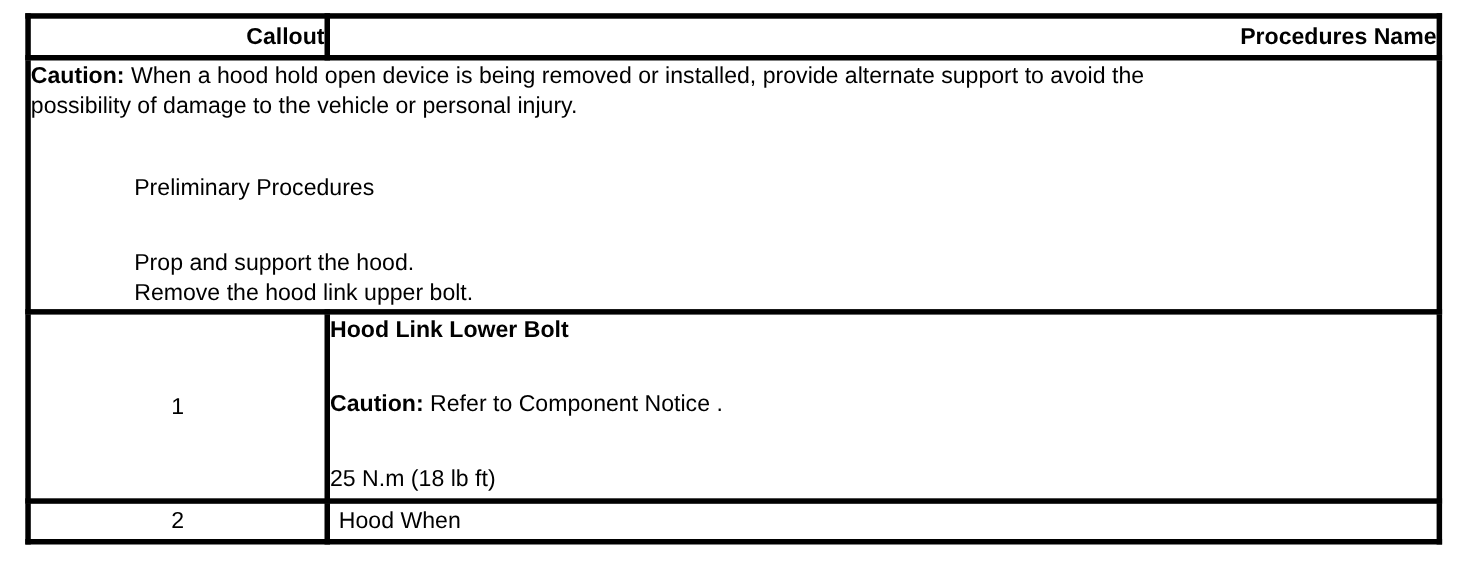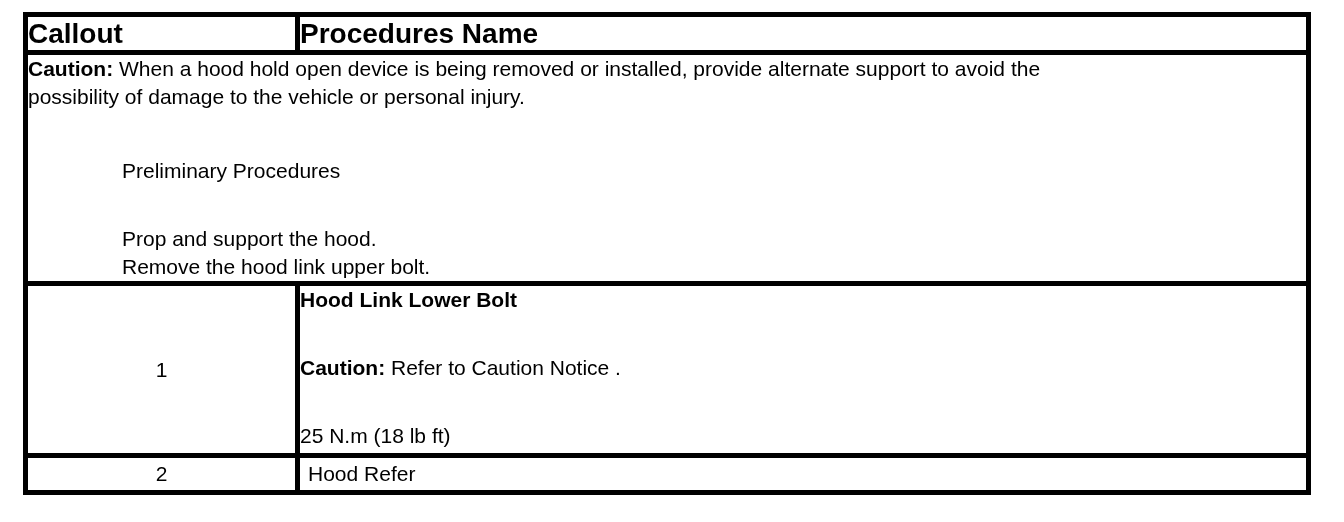--- a/index.html
+++ b/index.html
@@ -24,23 +24,23 @@
   table.callout-table th,
   table.callout-table td {
     border: 5px solid #000000;
     padding: 0;
     background: #ffffff;
   }
   col.col-callout { width: 272px; }
   th.hdr-cell {
     height: 38px;
     font-weight: bold;
-    text-align: left;
+    text-align: right;
     vertical-align: middle;
-    font-size: 28px;
+    font-size: 21px;
   }
   td.caution-cell {
     height: 226px;
     vertical-align: top;
     padding: 4px 10px 8px 8px;
     margin-left: 24px;
   }
   p.caution-p {
     margin: 0;
     white-space: pre-wrap;
@@ -91,22 +91,22 @@
 possibility of damage to the vehicle or personal injury.</span></p>
       <p class="preliminary-heading">Preliminary Procedures</p>
       <p class="procedures">Prop and support the hood.
 Remove the hood link upper bolt.</p>
     </td>
   </tr>
   <tr class="row-1">
     <td class="callout-cell">1</td>
     <td class="component-cell">
       <p class="component-name">Hood Link Lower Bolt</p>
-      <p class="notice-line"><span class="bold">Caution:</span><span> Refer to Caution Notice .</span></p>
+      <p class="notice-line"><span class="bold">Caution:</span><span> Refer to Component Notice .</span></p>
       <p class="torque-line">25 N.m (18 lb ft)</p>
     </td>
   </tr>
   <tr class="row-2">
     <td class="callout-cell">2</td>
-    <td class="component-cell">Hood Refer</td>
+    <td class="component-cell">Hood When</td>
   </tr>
 </tbody>
   </table>
 
 </body></html>

